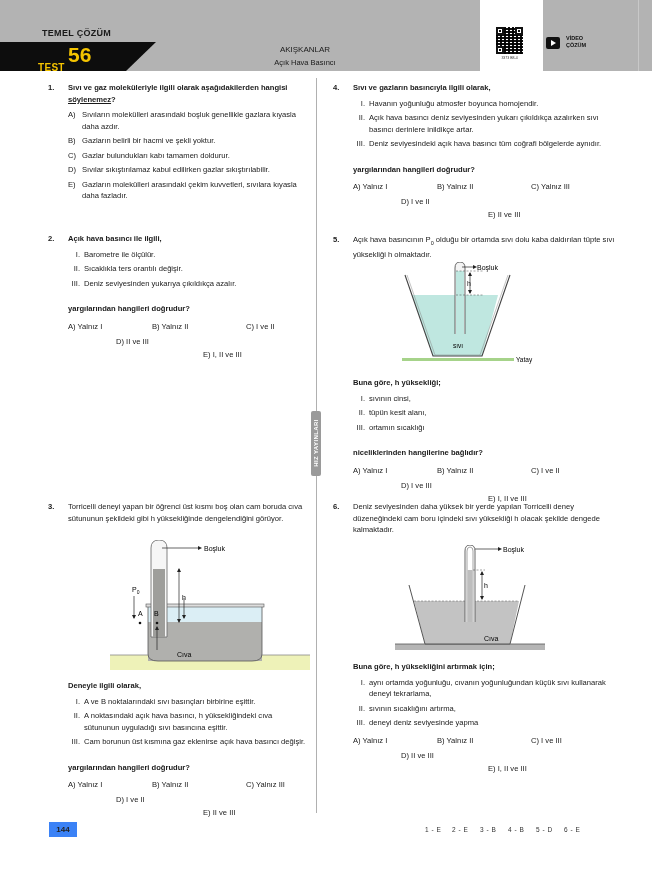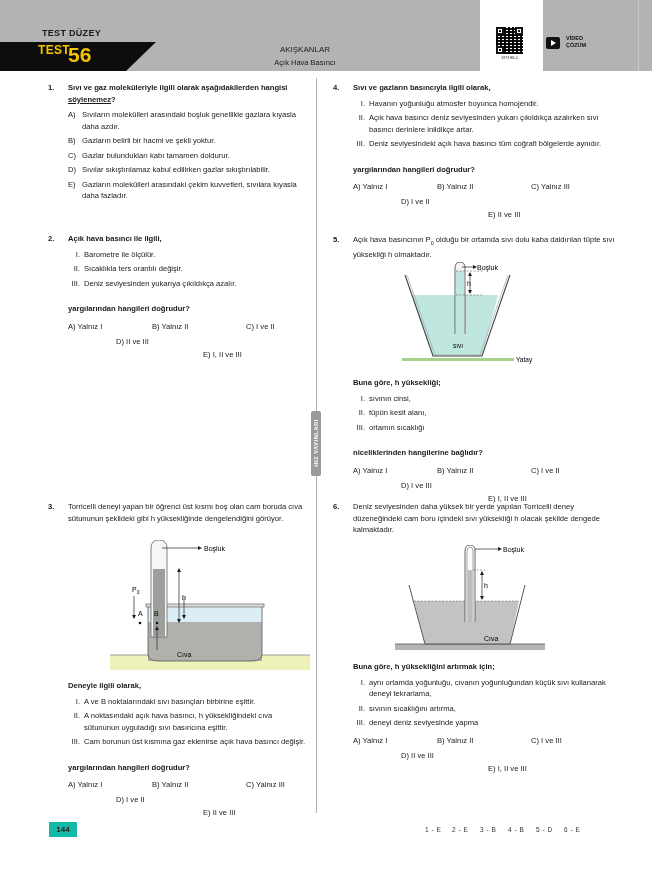--- a/index.html
+++ b/index.html
@@ -6,21 +6,21 @@
   html, body { width: 652px; height: 870px; background: #ffffff; overflow: hidden; }
   body { font-family: "Liberation Sans", sans-serif; color: #1a1a1a; position: relative; }
 
   
   .header { position: absolute; left: 0; top: 0; width: 652px; height: 71px; background: #b3b3b3; }
   .header .qr-panel { position: absolute; left: 480px; top: 0; width: 63px; height: 71px; background: #ffffff; }
   .header .divider-right { position: absolute; left: 638px; top: 0; width: 1px; height: 71px; background: #c8c8c8; }
   .level { position: absolute; left: 42px; top: 28px; font-size: 9px; font-weight: bold; letter-spacing: 0.3px; color: #1a1a1a; }
   .test-bar { position: absolute; left: 0; top: 42px; width: 126px; height: 29px; background: #0d0d0d; }
   .test-bar::after { content: ""; position: absolute; right: -30px; top: 0; border-left: 30px solid #0d0d0d; border-bottom: 29px solid transparent; }
-  .test-label { position: absolute; left: 38px; top: 43px; font-size: 12px; font-weight: bold; color: #f5c400; letter-spacing: 0.3px; }
+  .test-label { position: absolute; left: 38px; top: 62px; font-size: 10px; font-weight: bold; color: #f5c400; letter-spacing: 0.3px; }
   .test-num { position: absolute; left: 68px; top: 43px; font-size: 21px; font-weight: bold; color: #f5c400; }
   .topic { position: absolute; left: 250px; top: 45px; width: 110px; text-align: center; font-size: 8px; font-weight: normal; }
   .subtopic { position: absolute; left: 250px; top: 58px; width: 110px; text-align: center; font-size: 7.5px; }
   .qr { position: absolute; left: 496px; top: 27px; width: 27px; height: 27px; background:
         repeating-linear-gradient(90deg,#111 0 2px,#fff 2px 4px),
         repeating-linear-gradient(0deg,#111 0 2px,#fff 2px 3px); background-blend-mode: multiply; }
   .qr .corner { position: absolute; width: 8px; height: 8px; border: 2px solid #111; background: #fff; }
   .qr .corner::after { content: ""; position: absolute; left: 1px; top: 1px; width: 2px; height: 2px; background: #111; }
   .qr-code { position: absolute; left: 496px; top: 56px; width: 27px; text-align: center; font-size: 3.5px; color: #333; }
   .video-icon { position: absolute; left: 546px; top: 37px; width: 14px; height: 12px; background: #111; border-radius: 2px; }
@@ -47,31 +47,31 @@
   .q .ask { margin-left: 20px; font-weight: bold; margin-top: 14px; }
   .q .answers { margin-left: 20px; position: relative; height: 28px; margin-top: 6px; }
   .q .answers span { position: absolute; white-space: nowrap; }
   .a1 { left: 0; top: 0; } .a2 { left: 84px; top: 0; } .a3 { left: 178px; top: 0; }
   .a4 { left: 48px; top: 15px; } .a5 { left: 135px; top: 28px; }
 
   
   svg text { font-family: "Liberation Sans", sans-serif; }
 
   
-  .page-num { position: absolute; left: 49px; top: 822px; width: 28px; height: 15px; background: #14b8a6; font-size: 8px; font-weight: bold; text-align: center; line-height: 15px; color: #222; }
+  .page-num { position: absolute; left: 49px; top: 822px; width: 28px; height: 15px; background: #3b82f6; font-size: 8px; font-weight: bold; text-align: center; line-height: 15px; color: #222; }
   .key { position: absolute; top: 826px; font-size: 6.5px; color: #333; letter-spacing: 0.5px; }
 </style>
 </head>
 <body>
 
 <div class="header">
   <div class="qr-panel"></div>
   <div class="divider-right"></div>
 </div>
-<div class="level">TEST DÜZEY</div>
+<div class="level">TEMEL ÇÖZÜM</div>
 <div class="test-bar"></div>
 <div class="test-label">TEST</div>
 <div class="test-num">56</div>
 <div class="topic">AKIŞKANLAR</div>
 <div class="subtopic">Açık Hava Basıncı</div>
 <div class="qr">
   <div class="corner" style="left:0;top:0"></div>
   <div class="corner" style="right:0;top:0"></div>
   <div class="corner" style="left:0;bottom:0"></div>
 </div>

